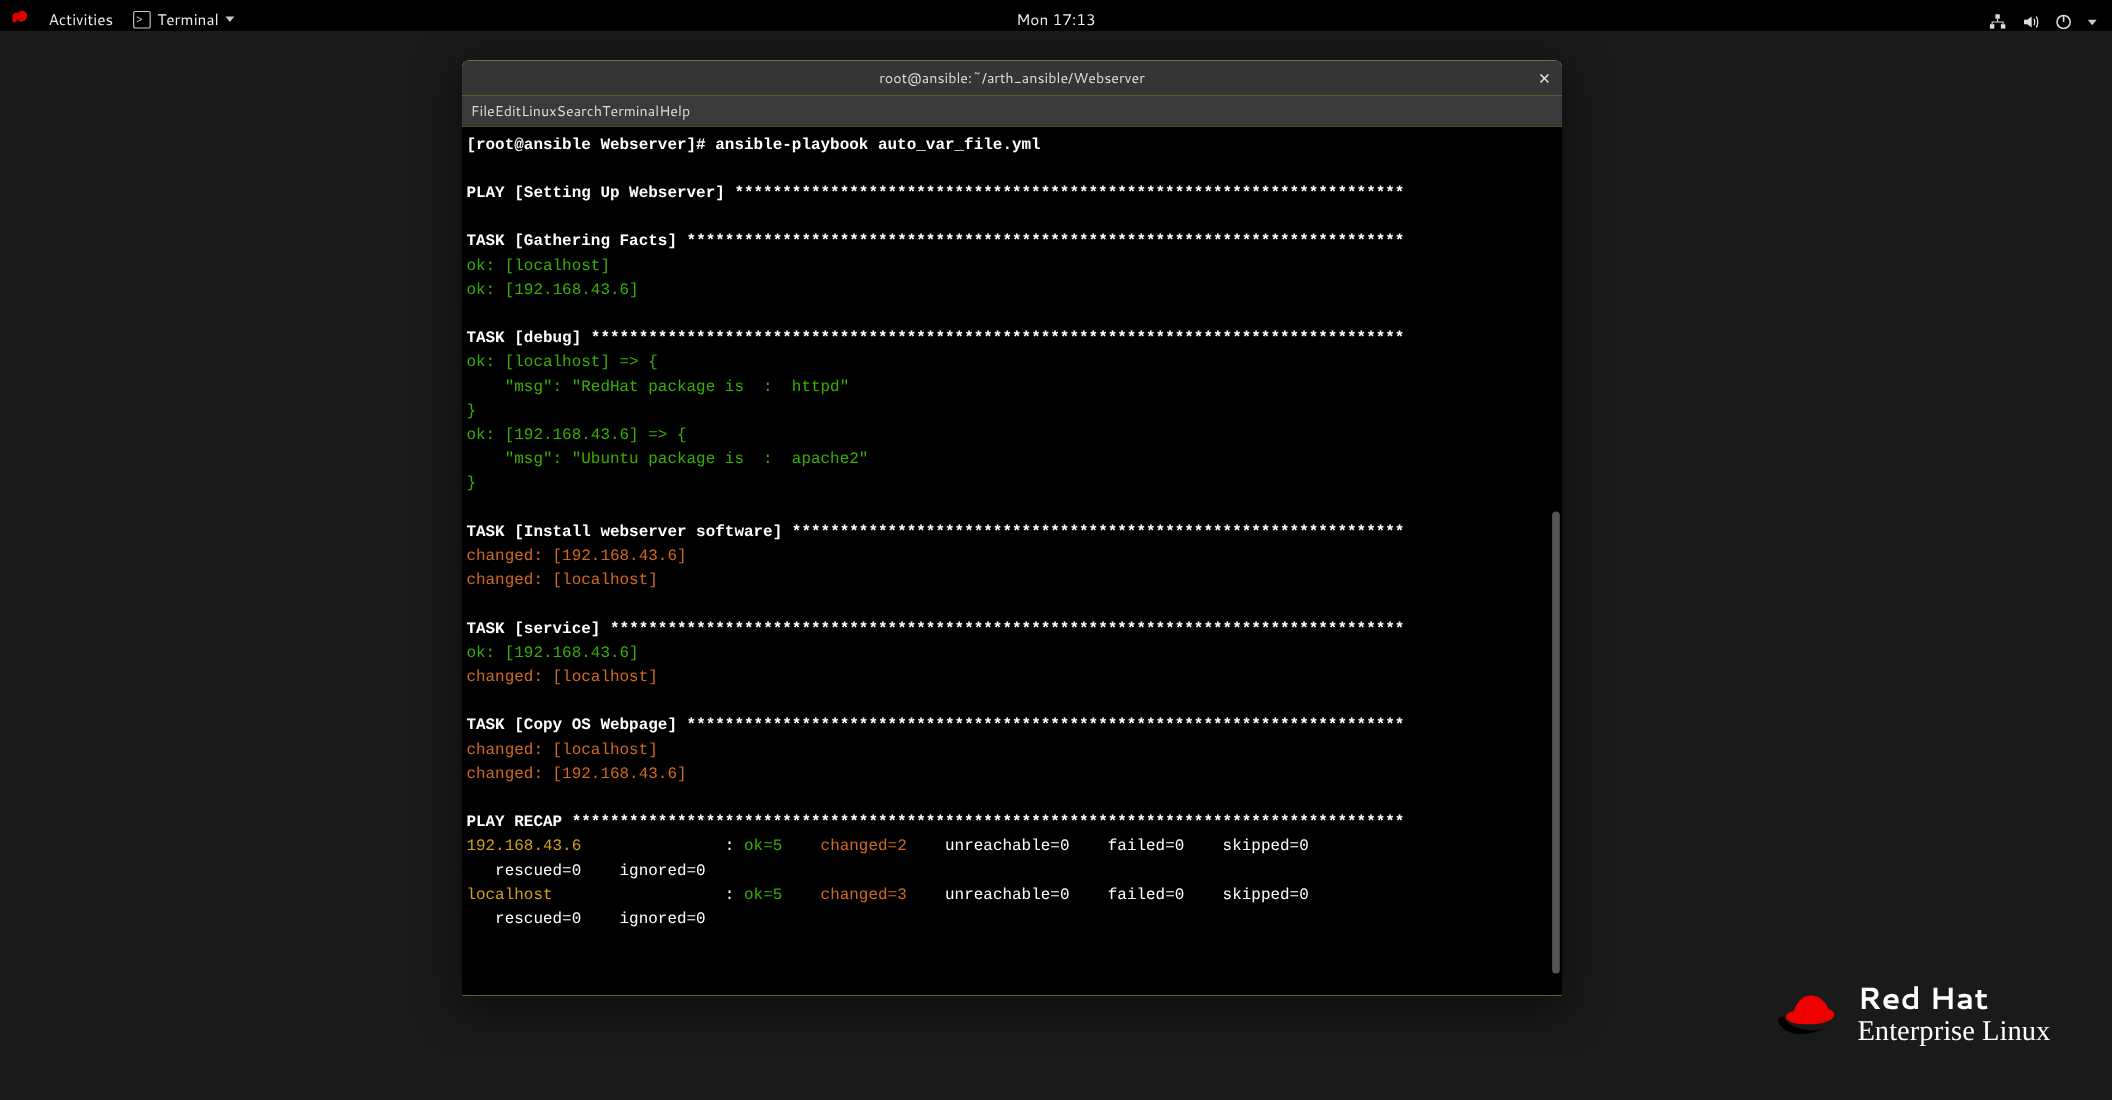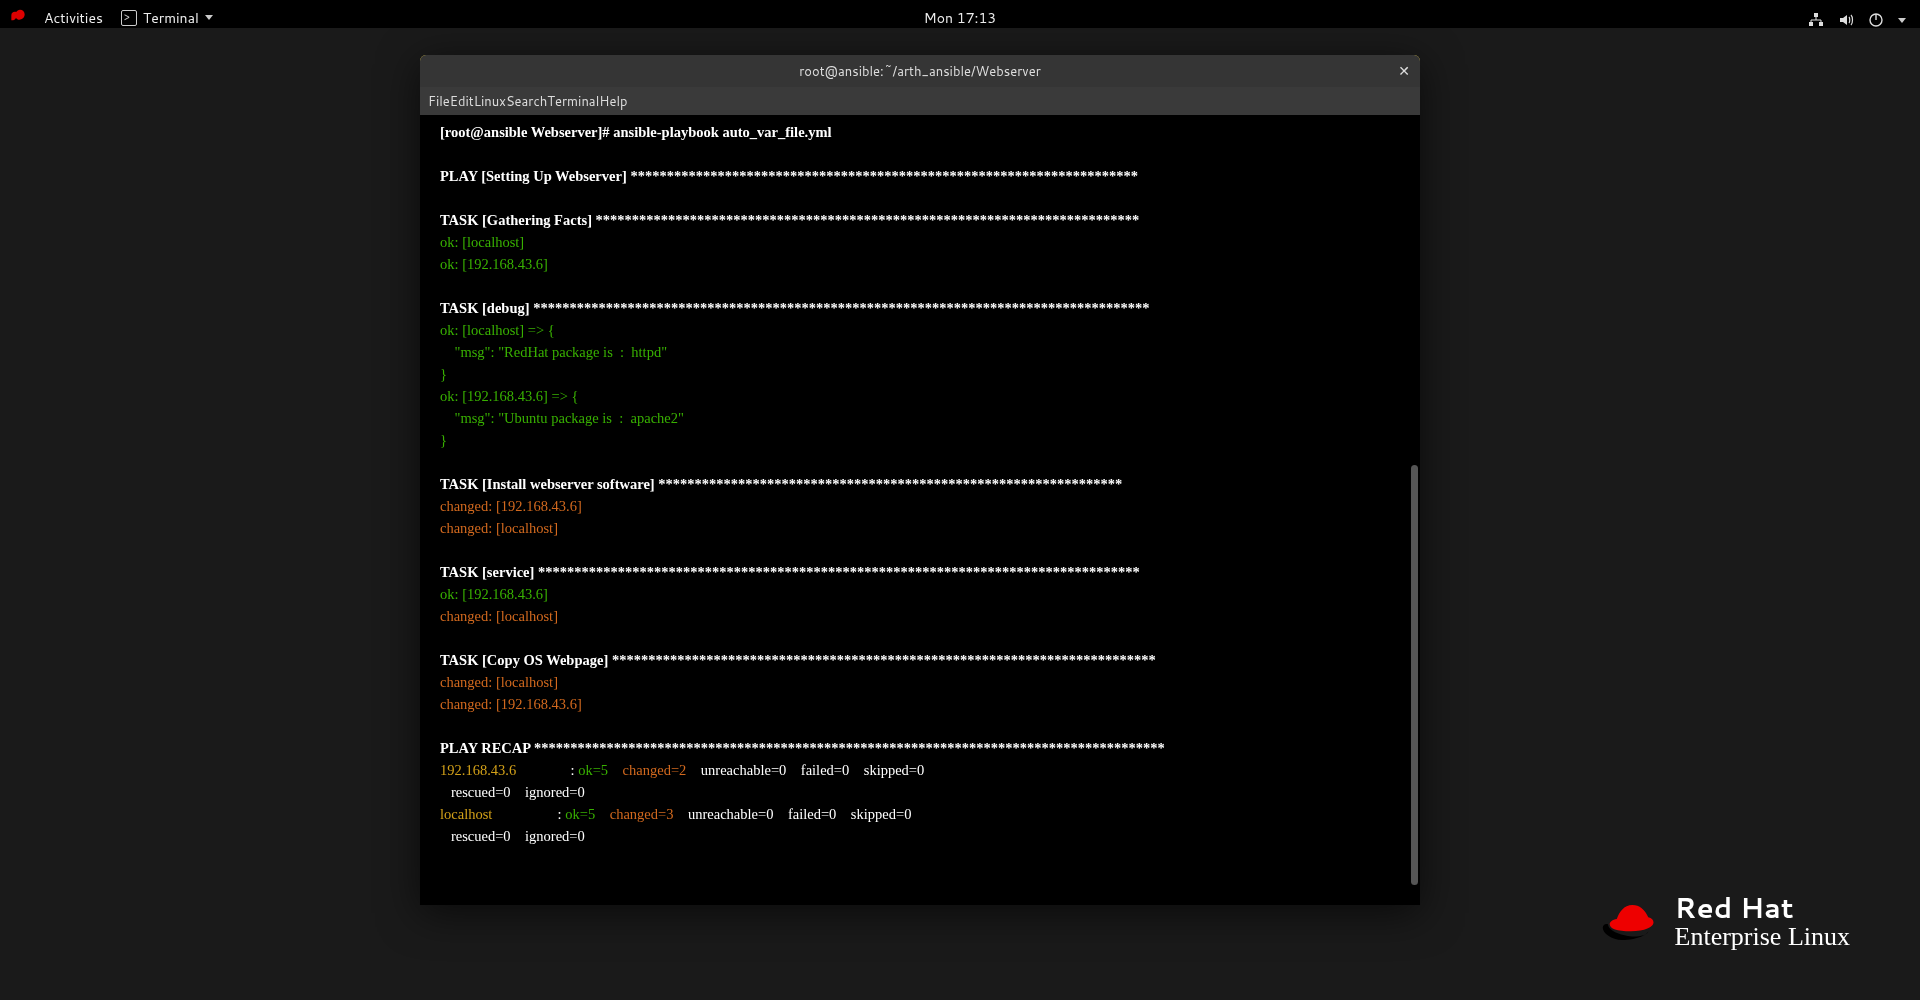--- a/index.html
+++ b/index.html
@@ -100,24 +100,24 @@
   align-items: center;
   font-size: 13px;
   padding: 0 8px;
   gap: 0;
 }
 .menubar span { cursor: pointer; }
 
 .terminal-body {
   background: #000;
   color: #fff;
-  font-family: Liberation Serif, serif;
+  font-family: Liberation Mono, monospace;
   font-size: 14.5px;
   line-height: 22px;
-  padding: 6px 6px 6px 20px;
+  padding: 6px 6px 6px 4px;
   height: 790px;
   overflow: hidden;
   position: relative;
   white-space: pre;
 }
 .terminal-body .scrollbar {
   position: absolute;
   right: 2px;
   top: 350px;
   width: 7px;
@@ -127,21 +127,21 @@
 }
 
 .c-white  { color: #fff; font-weight: bold; }
 .c-green  { color: #38b000; }
 .c-orange { color: #d2691e; }
 .c-yellow { color: #d2a018; }
 
 
 .brand {
   position: absolute;
-  right: 70px;
+  right: 56px;
   bottom: 50px;
   display: flex;
   align-items: center;
   gap: 18px;
   color: #fff;
 }
 .brand svg { width: 56px; height: 44px; }
 .brand-text-top { font-size: 28px; font-weight: 700; line-height: 1.05; }
 .brand-text-bot { font-size: 26px; font-weight: 300; line-height: 1.05; font-family: Liberation Serif, serif; }
 

